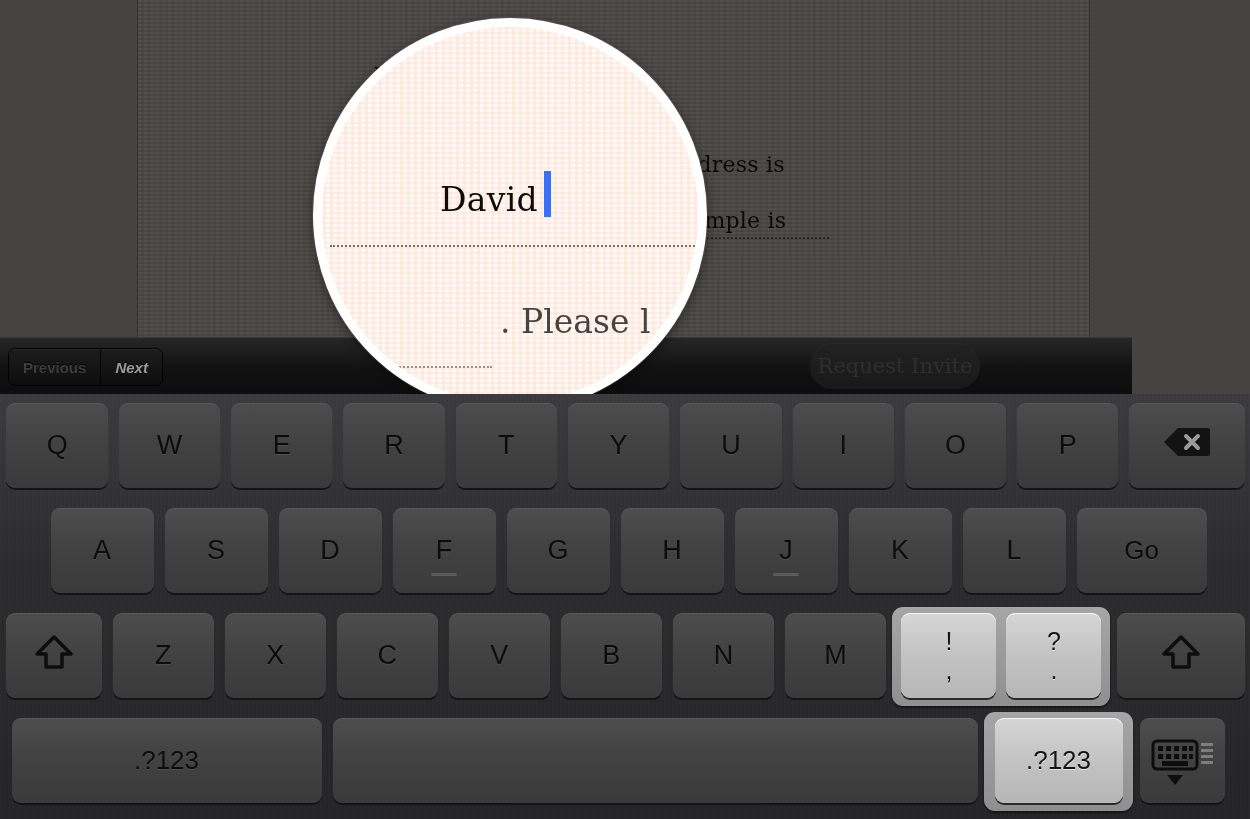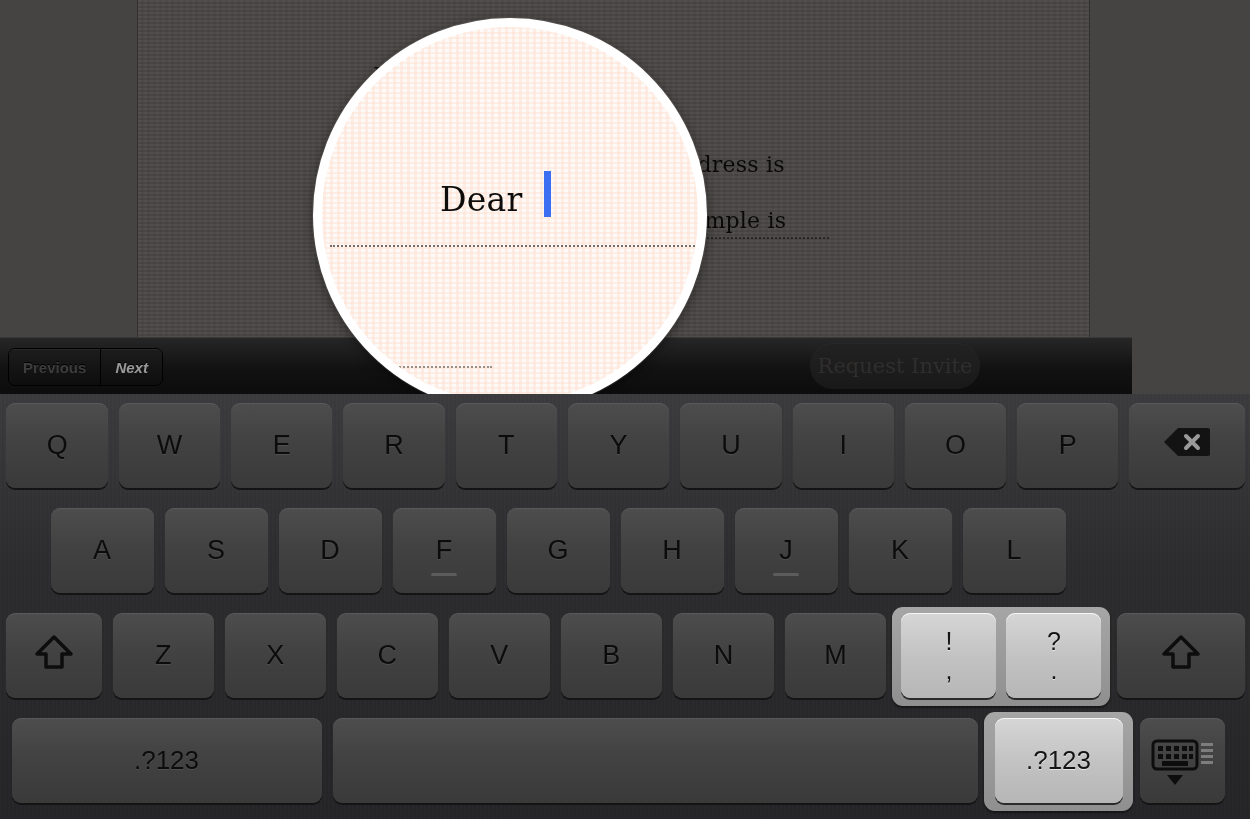--- a/index.html
+++ b/index.html
@@ -251,23 +251,24 @@
   <div id="prevnext">
     <div class="pn-btn pn-disabled">Previous</div>
     <div class="pn-btn pn-enabled">Next</div>
   </div>
 </div>
 <div id="request-invite">Request Invite</div>
 
 <div id="scrim"></div>
 
 <div id="loupe">
-  <div id="loupe-text">Dear</div>
+  <div id="loupe-text">David</div>
   <div id="loupe-caret"></div>
   <div id="loupe-rule"></div>
+  <div id="loupe-text2">. Please l</div>
   <div id="loupe-rule2"></div>
 </div>
 
 <div id="keyboard">
 
   <div class="krow" id="row1">
     <div class="pad-l"></div>
     <div class="key letter">Q</div>
     <div class="key letter">W</div>
     <div class="key letter">E</div>
@@ -292,20 +293,21 @@
     <div class="pad-l"></div>
     <div class="key letter">A</div>
     <div class="key letter">S</div>
     <div class="key letter">D</div>
     <div class="key letter homerow">F</div>
     <div class="key letter">G</div>
     <div class="key letter">H</div>
     <div class="key letter homerow">J</div>
     <div class="key letter">K</div>
     <div class="key letter">L</div>
+    <div class="key" id="key-go">Go</div>
   </div>
 
   <div class="krow" id="row3">
     <div class="pad-l"></div>
     <div class="key" id="key-shift-l">
       <span class="shift-arrow">
         <svg width="40" height="36" viewBox="0 0 40 36">
           <path d="M20 3 L37 20 H28 V33 H12 V20 H3 Z" fill="none" stroke="#0d0d0d" stroke-width="3.5" stroke-linejoin="round"></path>
         </svg>
       </span>

